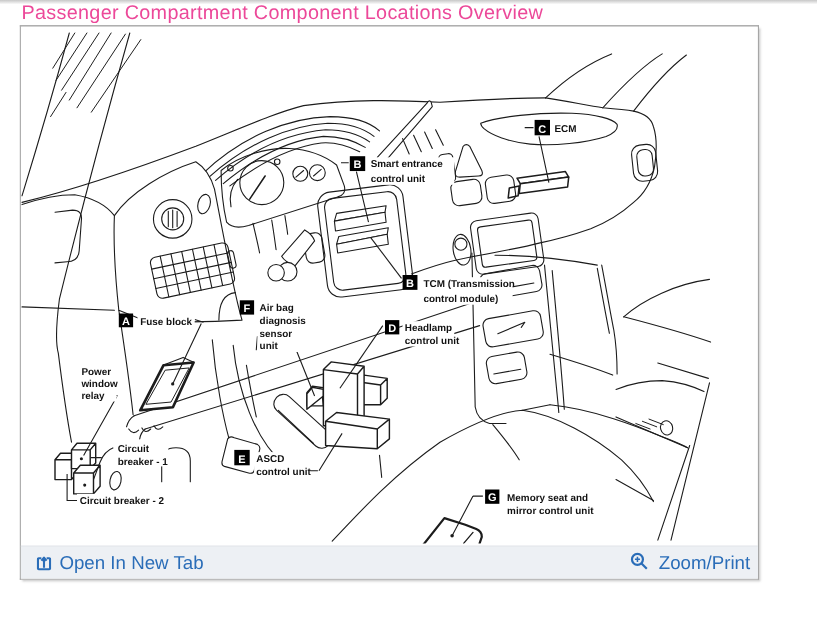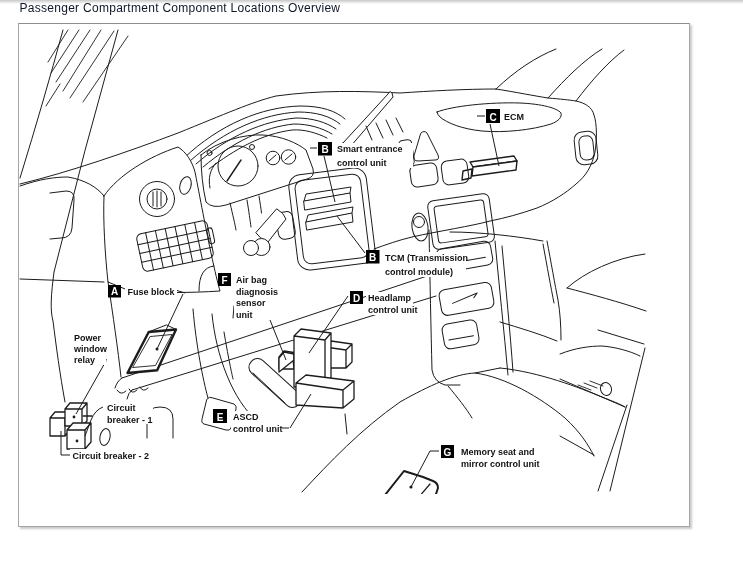--- a/index.html
+++ b/index.html
@@ -1,18 +1,18 @@
 <!DOCTYPE html>
 <html><head>
 <meta charset="utf-8">
 <style>
 html,body{margin:0;padding:0}
 body{width:743px;height:568px;background:#fff;font-family:"Liberation Sans",sans-serif;overflow:hidden;position:relative}
 .topgrad{position:absolute;left:0;top:0;width:743px;height:4px;background:linear-gradient(#c7c7c7,#ffffff)}
-.title{position:absolute;left:19.5px;top:1px;font-size:12px;letter-spacing:0.28px;color:#0f172a;white-space:nowrap}
+.title{position:absolute;left:19.5px;top:1px;font-size:18px;letter-spacing:0.28px;color:#ec4899;white-space:nowrap}
 .panel{position:absolute;left:18px;top:23px;width:670px;height:502px;background:#fff;border:1px solid #a6a6a6;border-top-color:#8e8e8e;box-shadow:2px 2px 2px rgba(100,100,100,.35)}
 .footer{position:absolute;left:0;bottom:0;width:670px;height:30px;background:#edf0f4;border-top:1px solid #e4e7ec;box-sizing:border-box}
 .olink{position:absolute;left:14px;top:4.5px;color:#2a6db8;font-size:17px}
 .zlink{position:absolute;right:7px;top:4.5px;color:#2a6db8;font-size:17px}
 .olink svg{vertical-align:-2px;margin-right:7px}
 .zlink svg{vertical-align:-2.5px;margin-right:9px}
 </style>
 </head>
 <body>
 
@@ -346,13 +346,35 @@
 <text x="74" y="352">window</text>
 <text x="74" y="363">relay</text>
 
 <text x="107" y="411">Circuit</text>
 <text x="107" y="422.5">breaker - 1</text>
 
 <text x="72.5" y="458.5">Circuit breaker - 2</text>
 </g>
 </svg>
 
+<div class="footer">
+
+<div class="olink">
+<svg width="14" height="13" viewBox="0 0 14 13">
+          <g fill="none" stroke="#2a6db8" stroke-width="1.9">
+            <path d="M4.6,1.5 L2.2,1.5 Q1.5,1.5 1.5,2.2 L1.5,10.8 Q1.5,11.5 2.2,11.5 L11.8,11.5 Q12.5,11.5 12.5,10.8 L12.5,2.2 Q12.5,1.5 11.8,1.5 L9.4,1.5"></path>
+            <path d="M7,10.2 L7,1.4"></path>
+            <path d="M4.7,3.8 L7,1 L9.3,3.8"></path>
+          </g>
+        </svg><span>Open In New Tab</span>
 </div>
 
+<div class="zlink">
+<svg width="17" height="18" viewBox="0 0 17 18">
+          <g fill="none" stroke="#2a6db8" stroke-width="2">
+            <circle cx="6.5" cy="6.5" r="5"></circle>
+            <path d="M10.2,10.2 L15,15"></path>
+            <path d="M4.2,6.5 L8.8,6.5 M6.5,4.2 L6.5,8.8" stroke-width="1.4"></path>
+          </g>
+        </svg><span>Zoom/Print</span>
+</div>
+</div>
+</div>
+
 </body></html>

